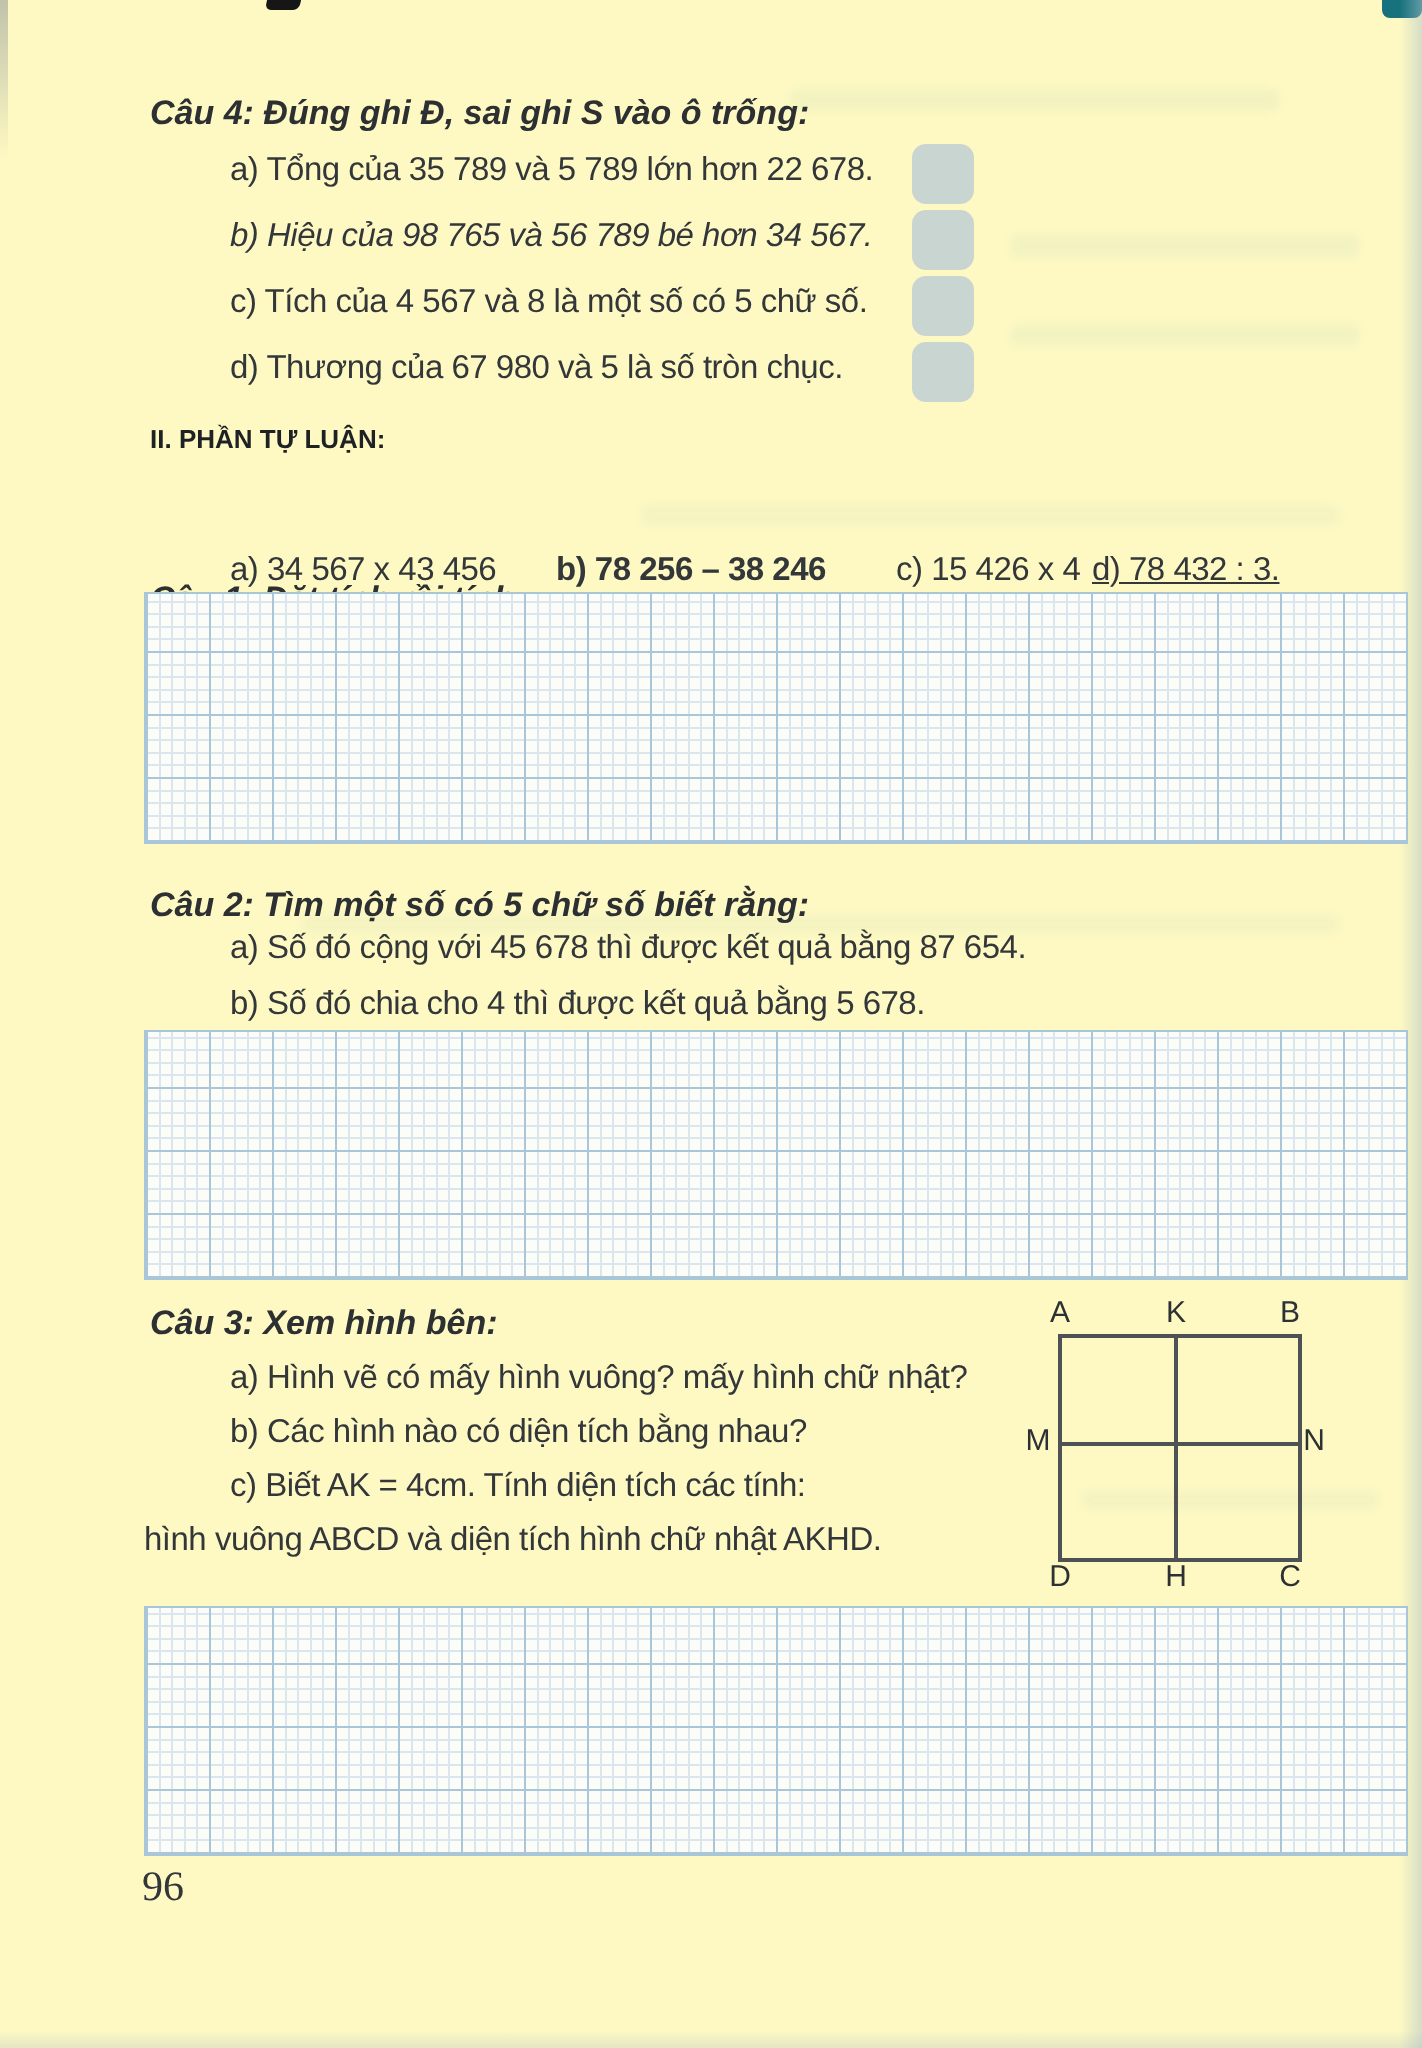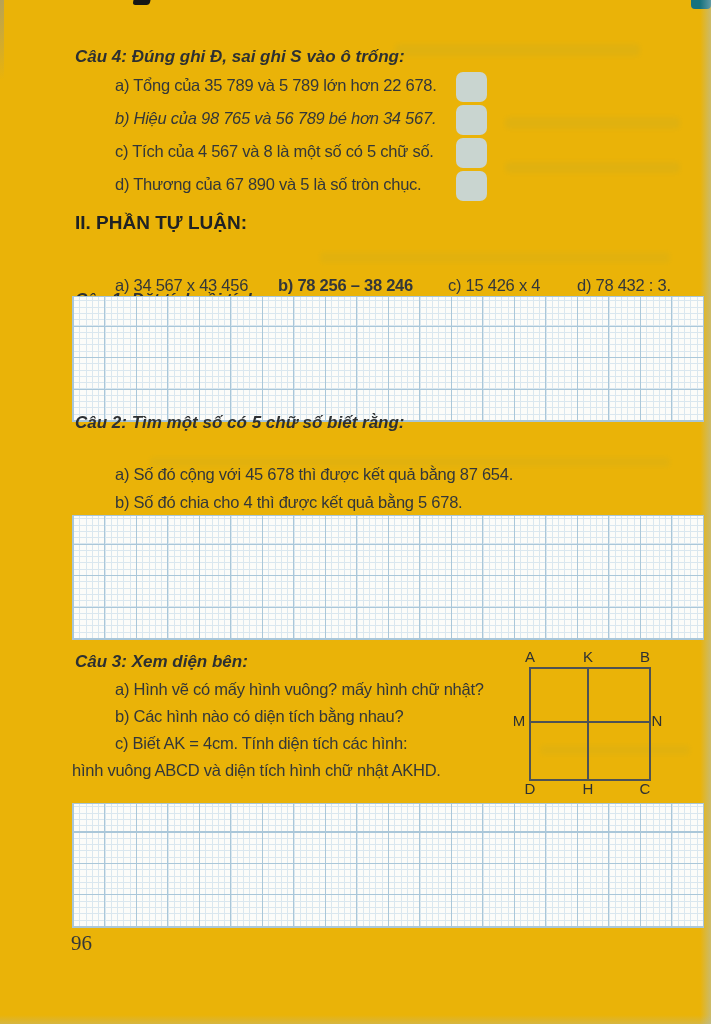--- a/index.html
+++ b/index.html
@@ -1,31 +1,31 @@
 <!DOCTYPE html>
 <html><head>
 <meta charset="utf-8">
 <style>
   html,body{margin:0;padding:0;background:#e9e8e3;}
   .page{
     position:relative;
     width:711px;height:1024px;
     margin:0 auto;
-    background:#eab308;
+    background:#fef9c3;
     font-family:"Liberation Sans","DejaVu Sans",sans-serif;
     color:#3a3e41;
     overflow:hidden;
   }
   .abs{position:absolute;}
   .h-italic{
     font-style:italic;font-weight:700;
     font-size:17px;color:#2d3032;white-space:nowrap;
   }
   .h-bold{
-    font-weight:700;font-size:19px;color:#1f2224;white-space:nowrap;
+    font-weight:700;font-size:13px;color:#1f2224;white-space:nowrap;
   }
   .item{
     font-size:16.5px;letter-spacing:-0.25px;color:#33373a;white-space:nowrap;
   }
   .grid{
     position:absolute;left:72px;width:630px;
     border:1px solid #a9c6d8;
     background-color:#fcfcf9;
     background-image:
       repeating-linear-gradient(90deg,#aac7d9 0,#aac7d9 1px,transparent 1px,transparent 31.5px),
@@ -70,44 +70,44 @@
   <div class="bleed" style="left:505px;top:117px;width:175px;height:12px;"></div>
   <div class="bleed" style="left:505px;top:162px;width:175px;height:11px;"></div>
   <div class="bleed" style="left:320px;top:252px;width:350px;height:11px;opacity:0.04;"></div>
   <div class="bleed" style="left:150px;top:457px;width:520px;height:10px;opacity:0.04;"></div>
   <div class="bleed" style="left:540px;top:745px;width:150px;height:10px;opacity:0.04;"></div>
 
   <div class="abs h-italic" style="left:75px;top:47px;">Câu 4: Đúng ghi Đ, sai ghi S vào ô trống:</div>
   <div class="abs item" style="left:115px;top:76px;">a) Tổng của 35 789 và 5 789 lớn hơn 22 678.</div>
   <div class="abs item" style="left:115px;top:109px;font-style:italic;">b) Hiệu của 98 765 và 56 789 bé hơn 34 567.</div>
   <div class="abs item" style="left:115px;top:142px;">c) Tích của 4 567 và 8 là một số có 5 chữ số.</div>
-  <div class="abs item" style="left:115px;top:175px;">d) Thương của 67 890 và 5 là số tròn chục.</div>
+  <div class="abs item" style="left:115px;top:175px;">d) Thương của 67 980 và 5 là số tròn chục.</div>
   <div class="answer-box" style="top:72px;"></div>
   <div class="answer-box" style="top:105px;"></div>
   <div class="answer-box" style="top:138px;"></div>
   <div class="answer-box" style="top:171px;"></div>
 
   <div class="abs h-bold" style="left:75px;top:212px;">II. PHẦN TỰ LUẬN:</div>
 
   <div class="abs h-italic" style="left:75px;top:247px;margin-top:43px;">Câu 1: Đặt tính rồi tính:</div>
   <div class="abs item" style="left:115px;top:276px;">a) 34 567 x 43 456</div>
   <div class="abs item" style="left:278px;top:276px;font-weight:bold;">b) 78 256 – 38 246</div>
   <div class="abs item" style="left:448px;top:276px;">c) 15 426 x 4</div>
-  <div class="abs item" style="left:577px;top:276px;">d) 78 432 : 3.</div>
+  <div class="abs item" style="left:546px;top:276px;text-decoration:underline;">d) 78 432 : 3.</div>
   <div class="grid" style="top:296px;height:124px;"></div>
 
-  <div class="abs h-italic" style="left:75px;top:413px;">Câu 2: Tìm một số có 5 chữ số biết rằng:</div>
+  <div class="abs h-italic" style="left:75px;top:443px;">Câu 2: Tìm một số có 5 chữ số biết rằng:</div>
   <div class="abs item" style="left:115px;top:465px;text-align:center;">a) Số đó cộng với 45 678 thì được kết quả bằng 87 654.</div>
   <div class="abs item" style="left:115px;top:493px;">b) Số đó chia cho 4 thì được kết quả bằng 5 678.</div>
   <div class="grid" style="top:515px;height:123px;"></div>
 
-  <div class="abs h-italic" style="left:75px;top:652px;">Câu 3: Xem diện bên:</div>
+  <div class="abs h-italic" style="left:75px;top:652px;">Câu 3: Xem hình bên:</div>
   <div class="abs item" style="left:115px;top:707px;">b) Các hình nào có diện tích bằng nhau?</div>
   <div class="abs item" style="left:115px;top:680px;">a) Hình vẽ có mấy hình vuông? mấy hình chữ nhật?</div>
-  <div class="abs item" style="left:115px;top:734px;">c) Biết AK = 4cm. Tính diện tích các hình:</div>
+  <div class="abs item" style="left:115px;top:734px;">c) Biết AK = 4cm. Tính diện tích các tính:</div>
   <div class="abs item" style="left:72px;top:761px;">hình vuông ABCD và diện tích hình chữ nhật AKHD.</div>
 
   <div class="fig">
     <div class="fig-square"></div>
     <div class="fig-vline"></div>
     <div class="fig-hline"></div>
     <div class="fig-label" style="left:12px;top:0;">A</div>
     <div class="fig-label" style="left:70px;top:0;">K</div>
     <div class="fig-label" style="left:127px;top:0;">B</div>
     <div class="fig-label" style="left:1px;top:64px;">M</div>

